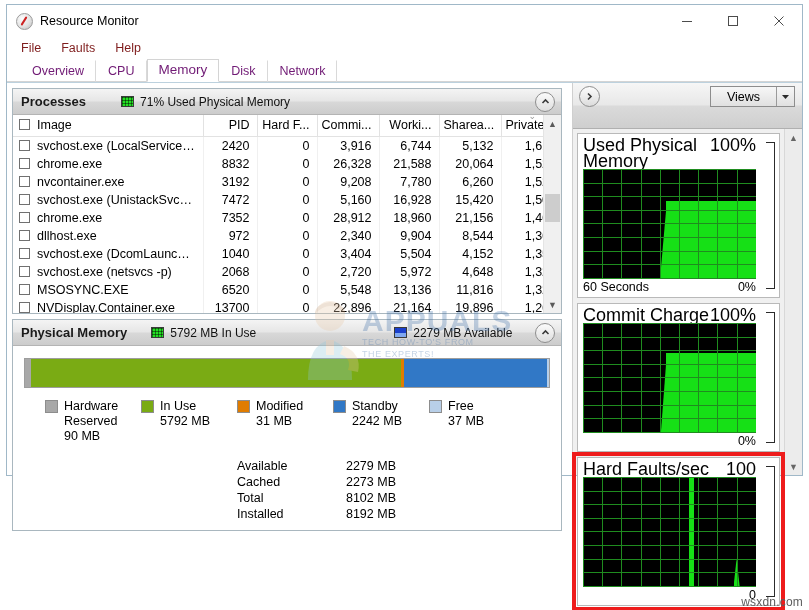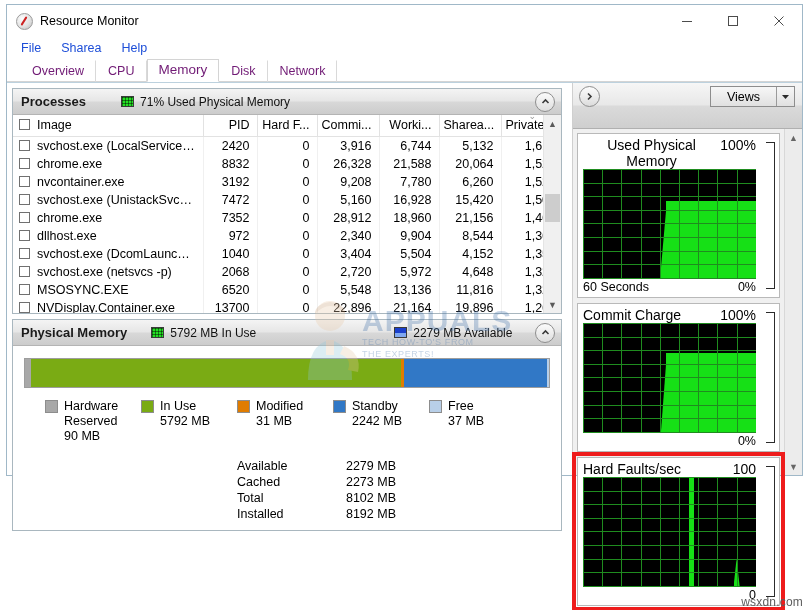--- a/index.html
+++ b/index.html
@@ -76,21 +76,21 @@
   #menubar {
     height: 22px;
     display: flex;
     align-items: center;
     background: #ffffff;
     padding-left: 12px;
     flex: 0 0 auto;
   }
   .menu-item {
     font-size: 12.5px;
-    color: #1d4ed8;
+    color: #7f1d1d;
     padding: 2px 9px 2px 2px;
     margin-right: 9px;
   }
 
   
   #tabstrip {
     height: 22px;
     background: #ffffff;
     display: flex;
     align-items: flex-end;
@@ -379,25 +379,24 @@
     position: relative;
   }
   .gcard.boxed {
     outline: 4px solid #ee1c1c;
     outline-offset: 1px;
     margin-bottom: 12px;
   }
   .glabel {
     display: flex;
     justify-content: space-between;
-    font-size: 14px;
+    font-size: 18px;
     line-height: 16px;
     padding-right: 18px;
     position: relative;
-    text-align: center;
   }
   .gplot {
     height: 110px;
     background: #000;
     position: relative;
     margin-right: 18px;
     overflow: hidden;
   }
   .gplot .gridlines {
     position: absolute; inset: 0;
@@ -508,21 +507,21 @@
         <svg width="12" height="12" viewBox="0 0 12 12">
             <line x1="1.5" y1="1.5" x2="10.5" y2="10.5" stroke="#4c4c4c" stroke-width="1"></line>
             <line x1="10.5" y1="1.5" x2="1.5" y2="10.5" stroke="#4c4c4c" stroke-width="1"></line>
           </svg>
       </div>
     </div>
   </div>
 
   <div id="menubar">
     <div class="menu-item">File</div>
-    <div class="menu-item">Sharea</div>
+    <div class="menu-item">Faults</div>
     <div class="menu-item">Help</div>
   </div>
 
   <div id="tabstrip">
     <div class="tab inactive">Overview</div>
     <div class="tab inactive">CPU</div>
     <div class="tab active">Memory</div>
     <div class="tab inactive">Disk</div>
     <div class="tab inactive">Network</div>
   </div>

